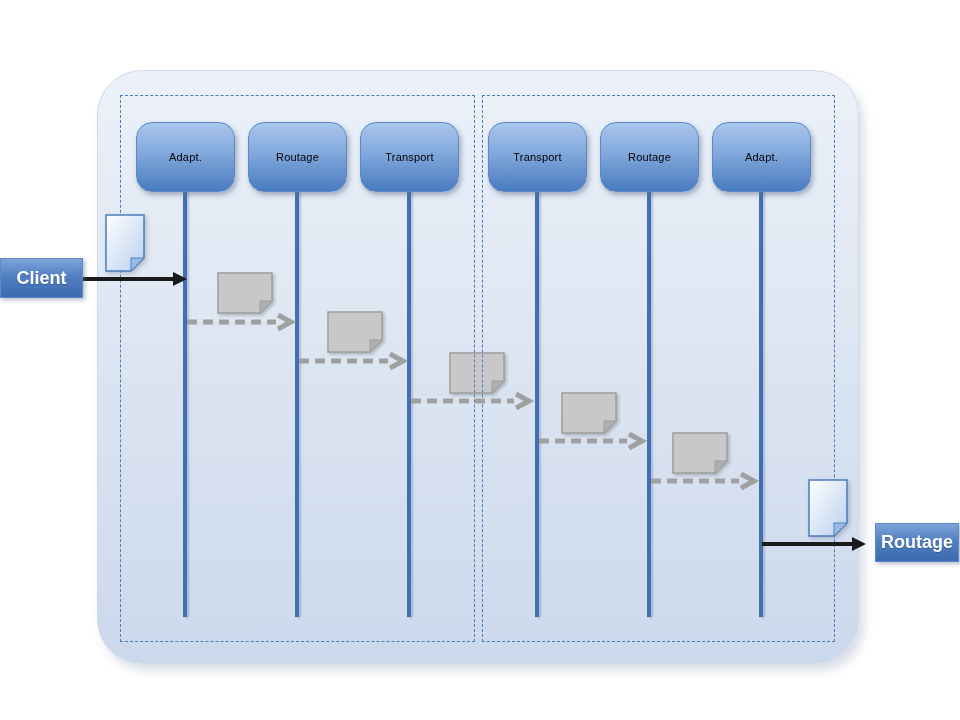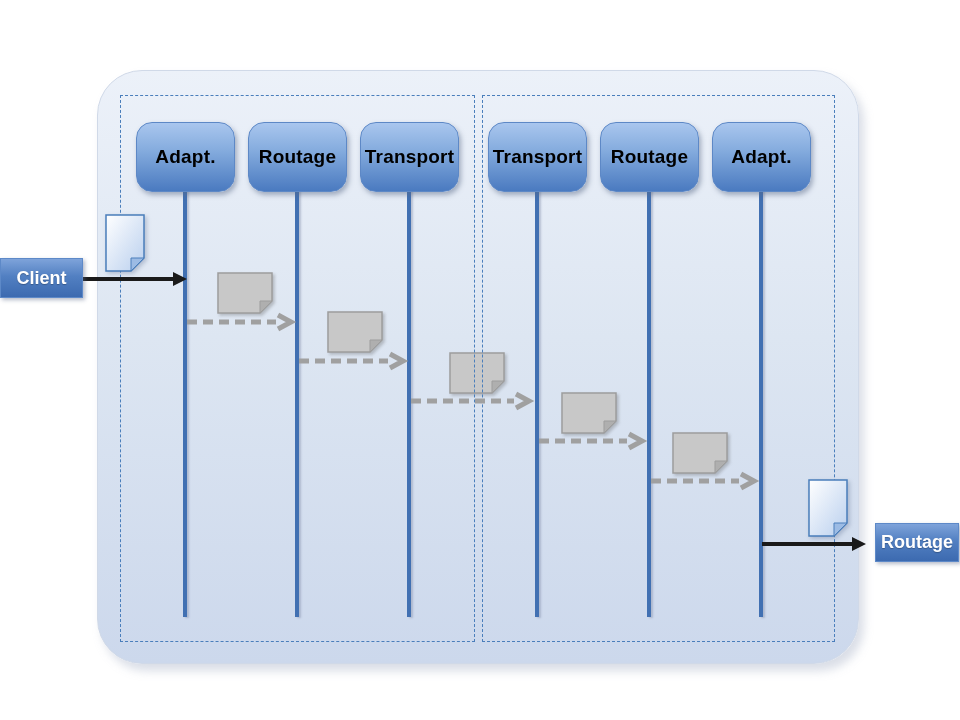--- a/index.html
+++ b/index.html
@@ -27,21 +27,21 @@
     position:absolute;top:189px;width:4px;height:428px;
     background:#4170b2;
     box-shadow:2px 1px 2px rgba(120,130,160,.4);
   }
   .l1{left:183px}.l2{left:295px}.l3{left:407px}
   .l4{left:535px}.l5{left:647px}.l6{left:759px}
   
   .node{
     position:absolute;top:122px;width:97px;height:68px;border-radius:16px;
     display:flex;align-items:center;justify-content:center;
-    font-size:19px;font-weight:700;color:#000;letter-spacing:.2px;
+    font-size:11px;font-weight:400;color:#000;letter-spacing:.2px;
     background:linear-gradient(180deg,#a9c6ee 0%,#85acde 40%,#4a7ac0 100%);
     border:1px solid #5d88c6;
     box-shadow:2px 3px 5px rgba(90,105,135,.5);
   }
   .n1{left:136px}.n2{left:248px}.n3{left:360px}
   .n4{left:488px}.n5{left:600px}.n6{left:712px}
   
   .endpoint{
     position:absolute;display:flex;align-items:center;justify-content:center;
     color:#fff;font-size:18px;font-weight:600;

